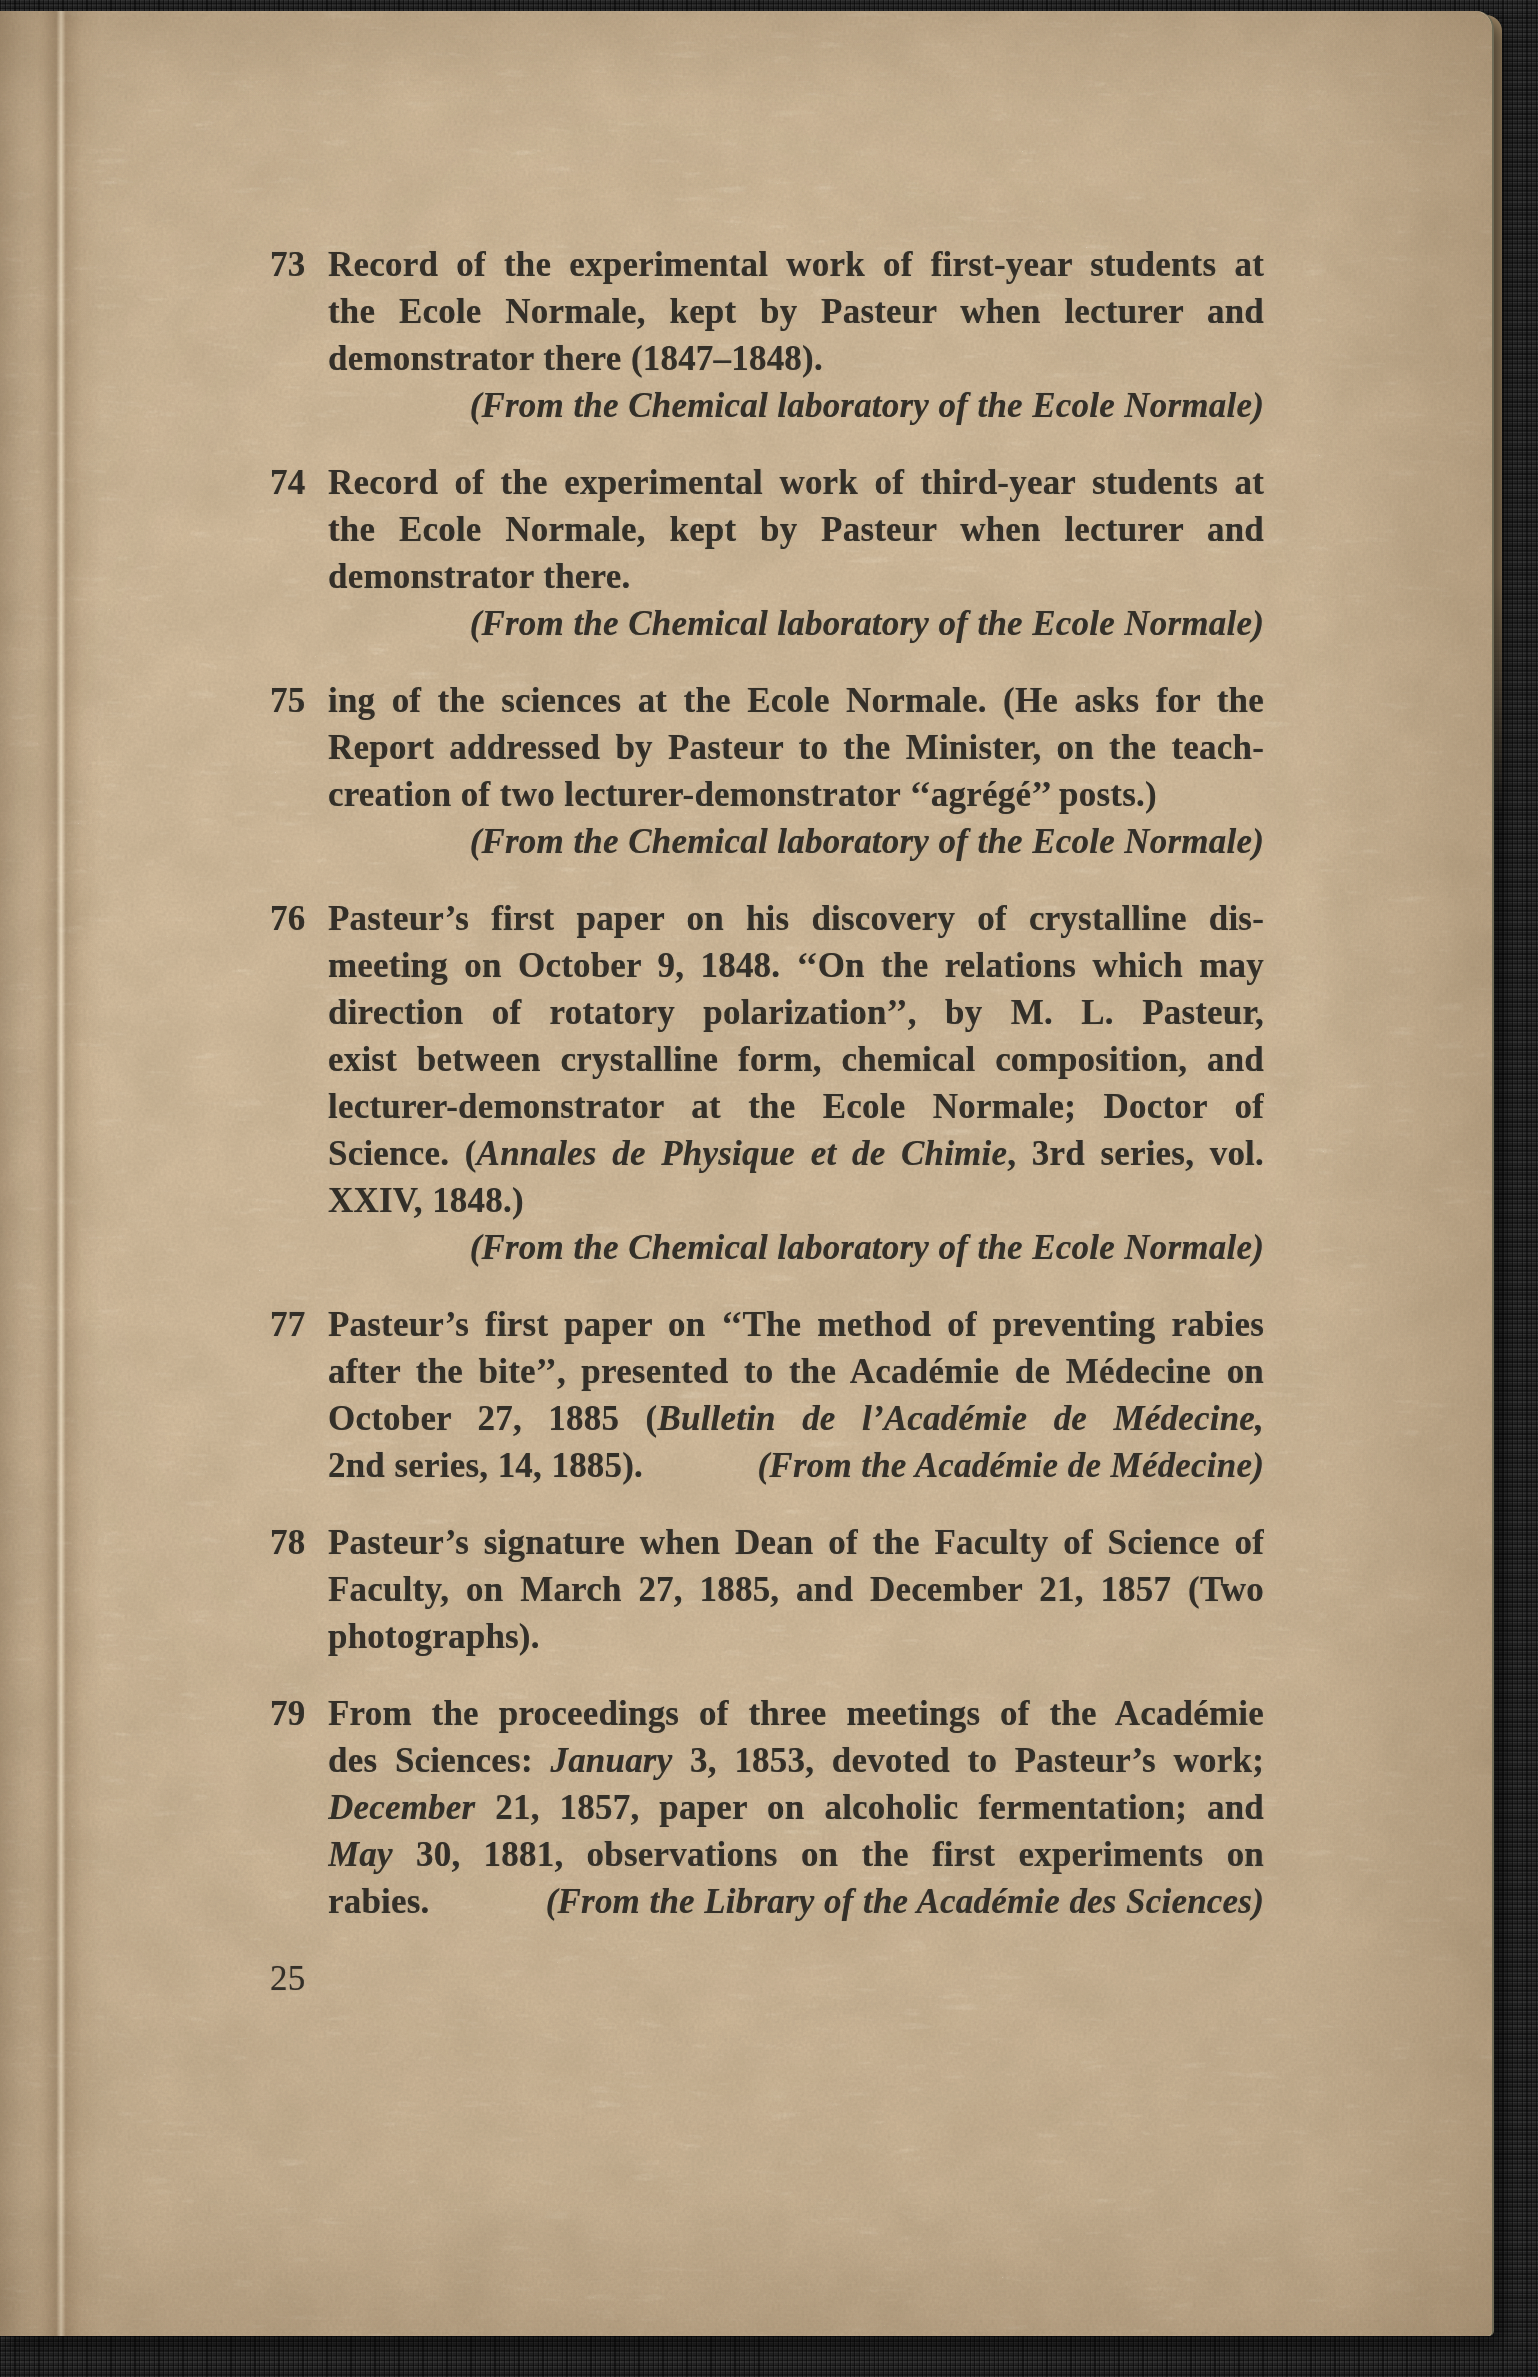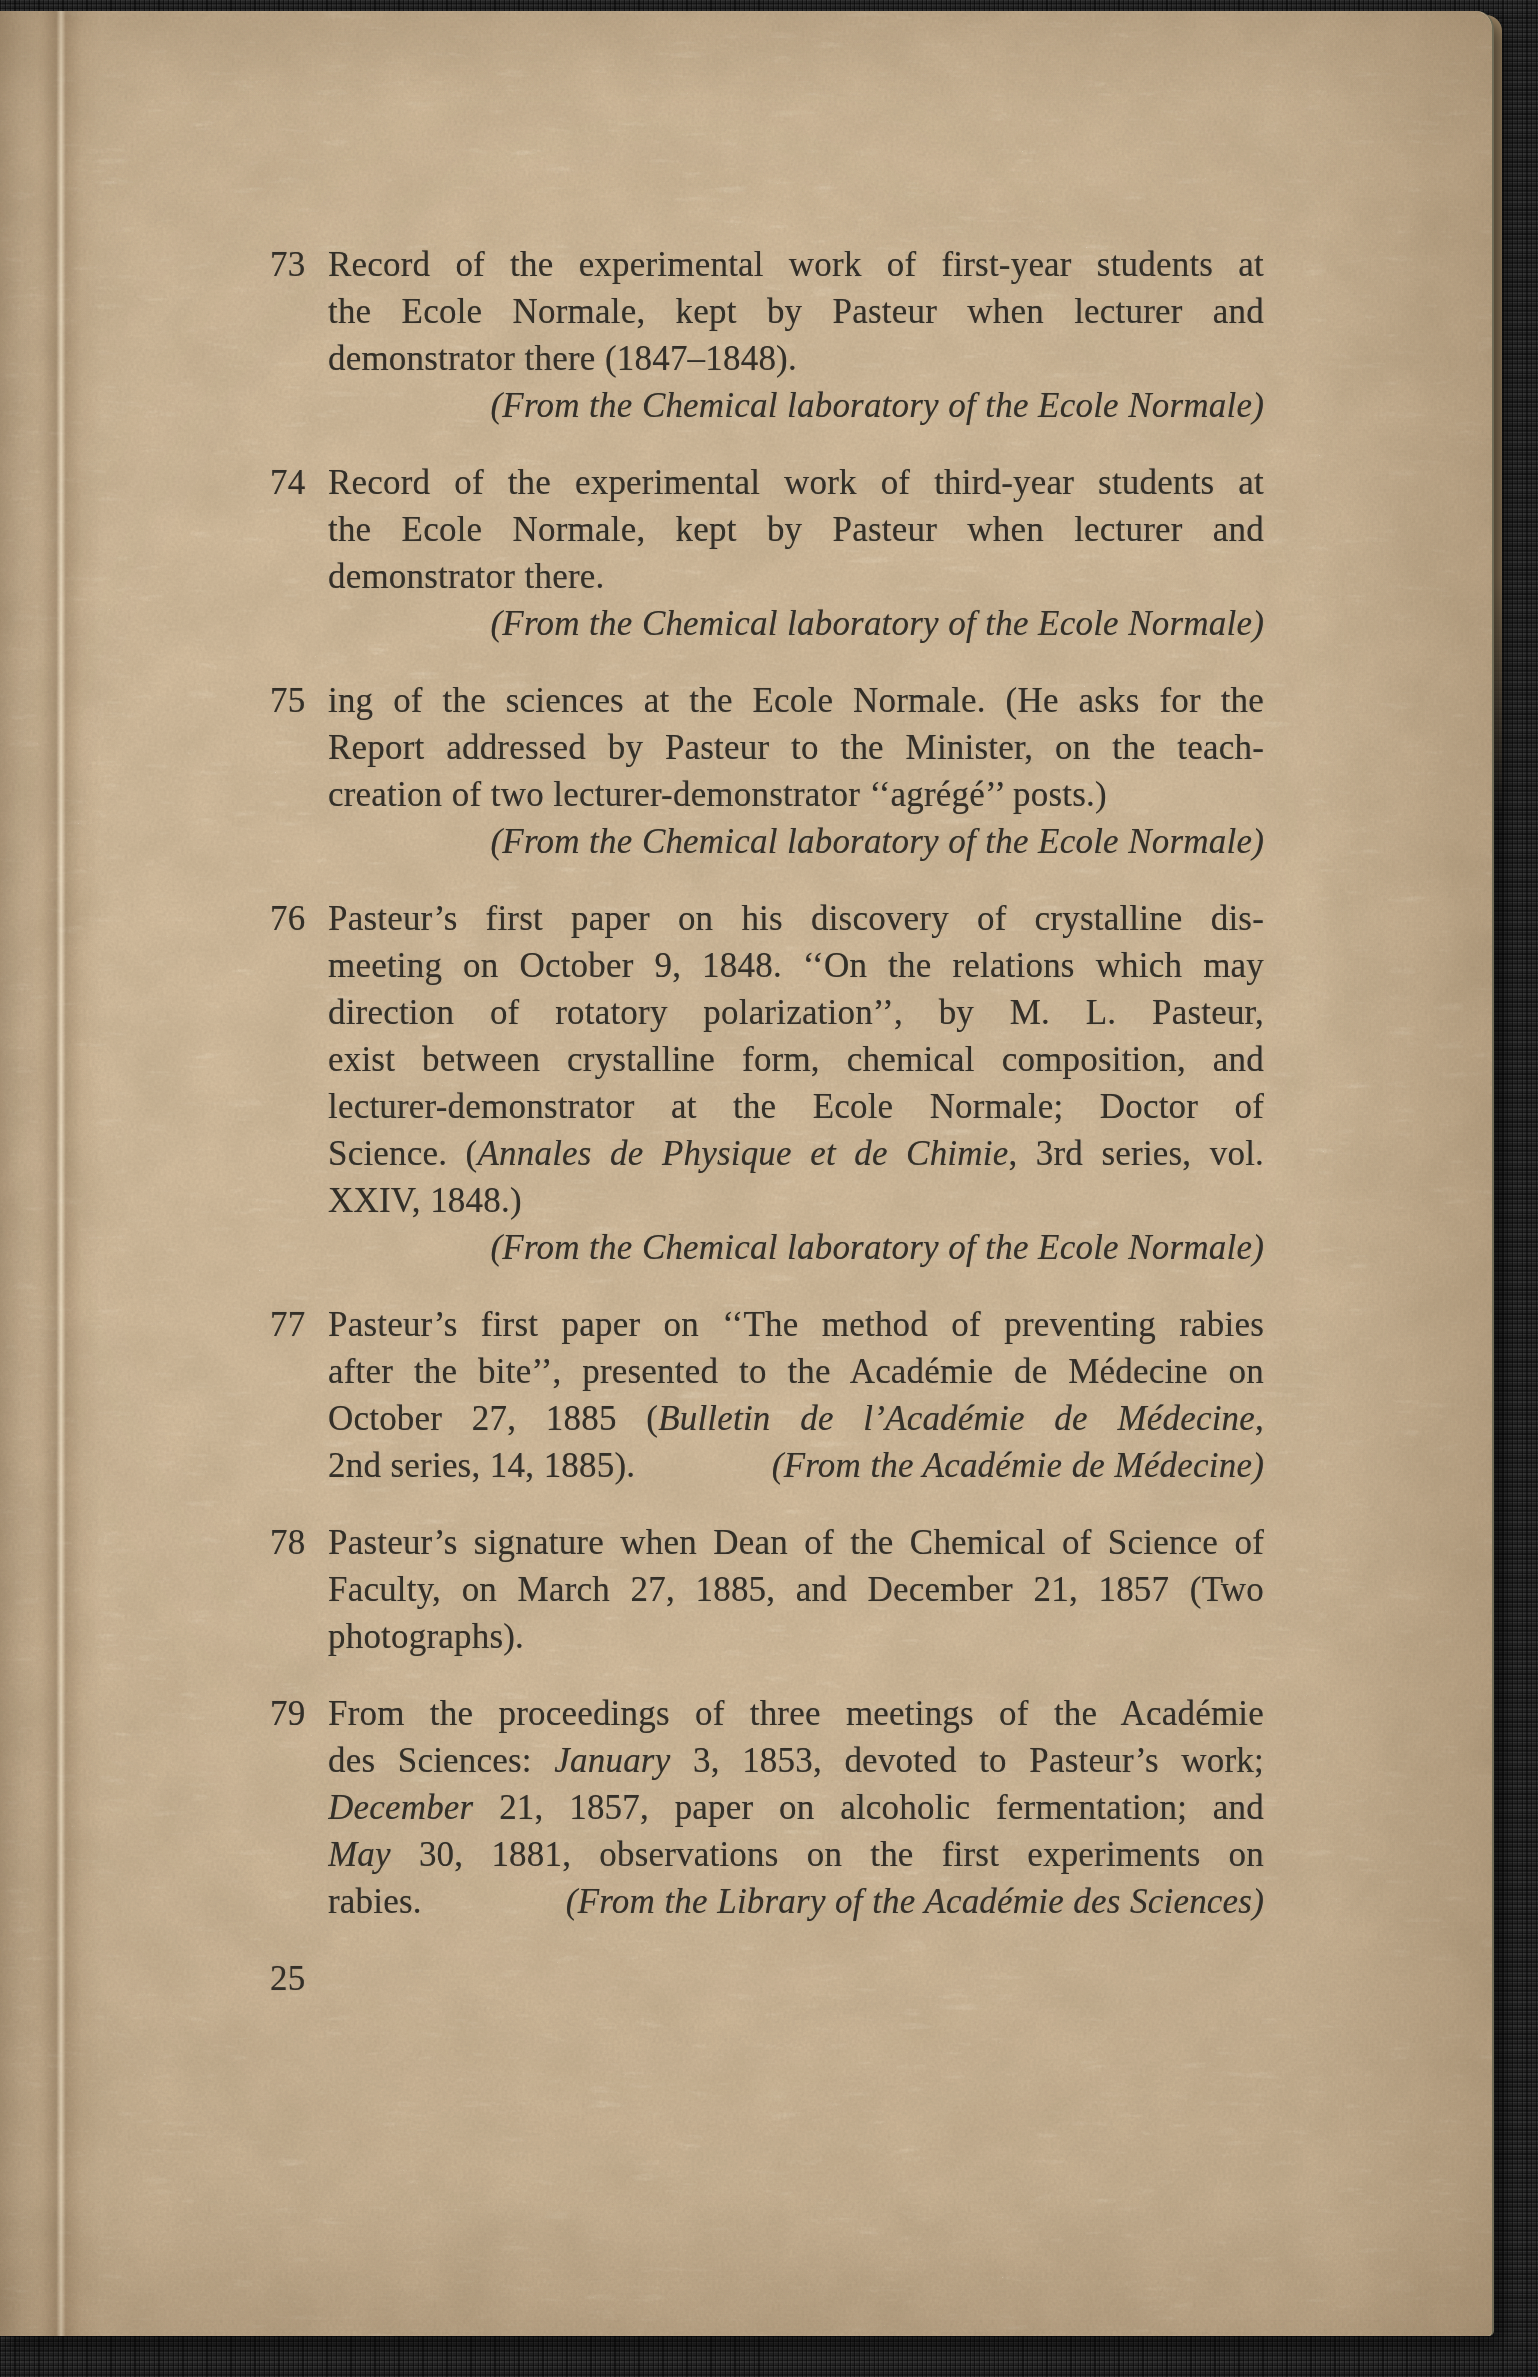--- a/index.html
+++ b/index.html
@@ -59,21 +59,21 @@
   .content{
     position:relative;z-index:3;
     padding:230px 0 0 270px;
     width:994px;
     color:var(--ink);
     font-size:35px;
     letter-spacing:0.2px;
     word-spacing:0.5px;
     text-shadow:0 0 0.7px rgba(51,47,40,0.5);
   }
-  .entry{display:flex;margin-bottom:30px;}
+  .entry{display:flex;margin-bottom:30px;font-weight:bold;}
   .no{flex:0 0 58px;line-height:47px;height:47px;}
   .bd{flex:1;min-width:0;}
   .line{height:47px;line-height:47px;overflow:hidden;}
   .line.j{text-align:justify;}
   .line.j::after{content:"";display:inline-block;width:100%;height:0;}
   .line.r{text-align:right;}
   .line.s{display:flex;justify-content:space-between;}
   .it{font-style:italic;}
   .pageno{
     margin-top:5px;height:47px;line-height:47px;
@@ -161,21 +161,21 @@
             <div class="line j"><span>October 27, 1885 (</span><span class="it">Bulletin de l’Académie de Médecine,</span></div>
             <div class="line s">
               <span><span>2nd series, 14, 1885).</span></span>
               <span><span class="it">(From the Académie de Médecine)</span></span>
             </div>
           </div>
         </div>
         <div class="entry">
           <div class="no">78</div>
           <div class="bd">
-            <div class="line j"><span>Pasteur’s signature when Dean of the Chemical of Science of</span></div>
+            <div class="line j"><span>Pasteur’s signature when Dean of the Faculty of Science of</span></div>
             <div class="line j"><span>Faculty, on March 27, 1885, and December 21, 1857 (Two</span></div>
             <div class="line l"><span>photographs).</span></div>
           </div>
         </div>
         <div class="entry">
           <div class="no">79</div>
           <div class="bd">
             <div class="line j"><span>From the proceedings of three meetings of the Académie</span></div>
             <div class="line j"><span>des Sciences: </span><span class="it">January</span><span> 3, 1853, devoted to Pasteur’s work;</span></div>
             <div class="line j"><span class="it">December</span><span> 21, 1857, paper on alcoholic fermentation; and</span></div>

